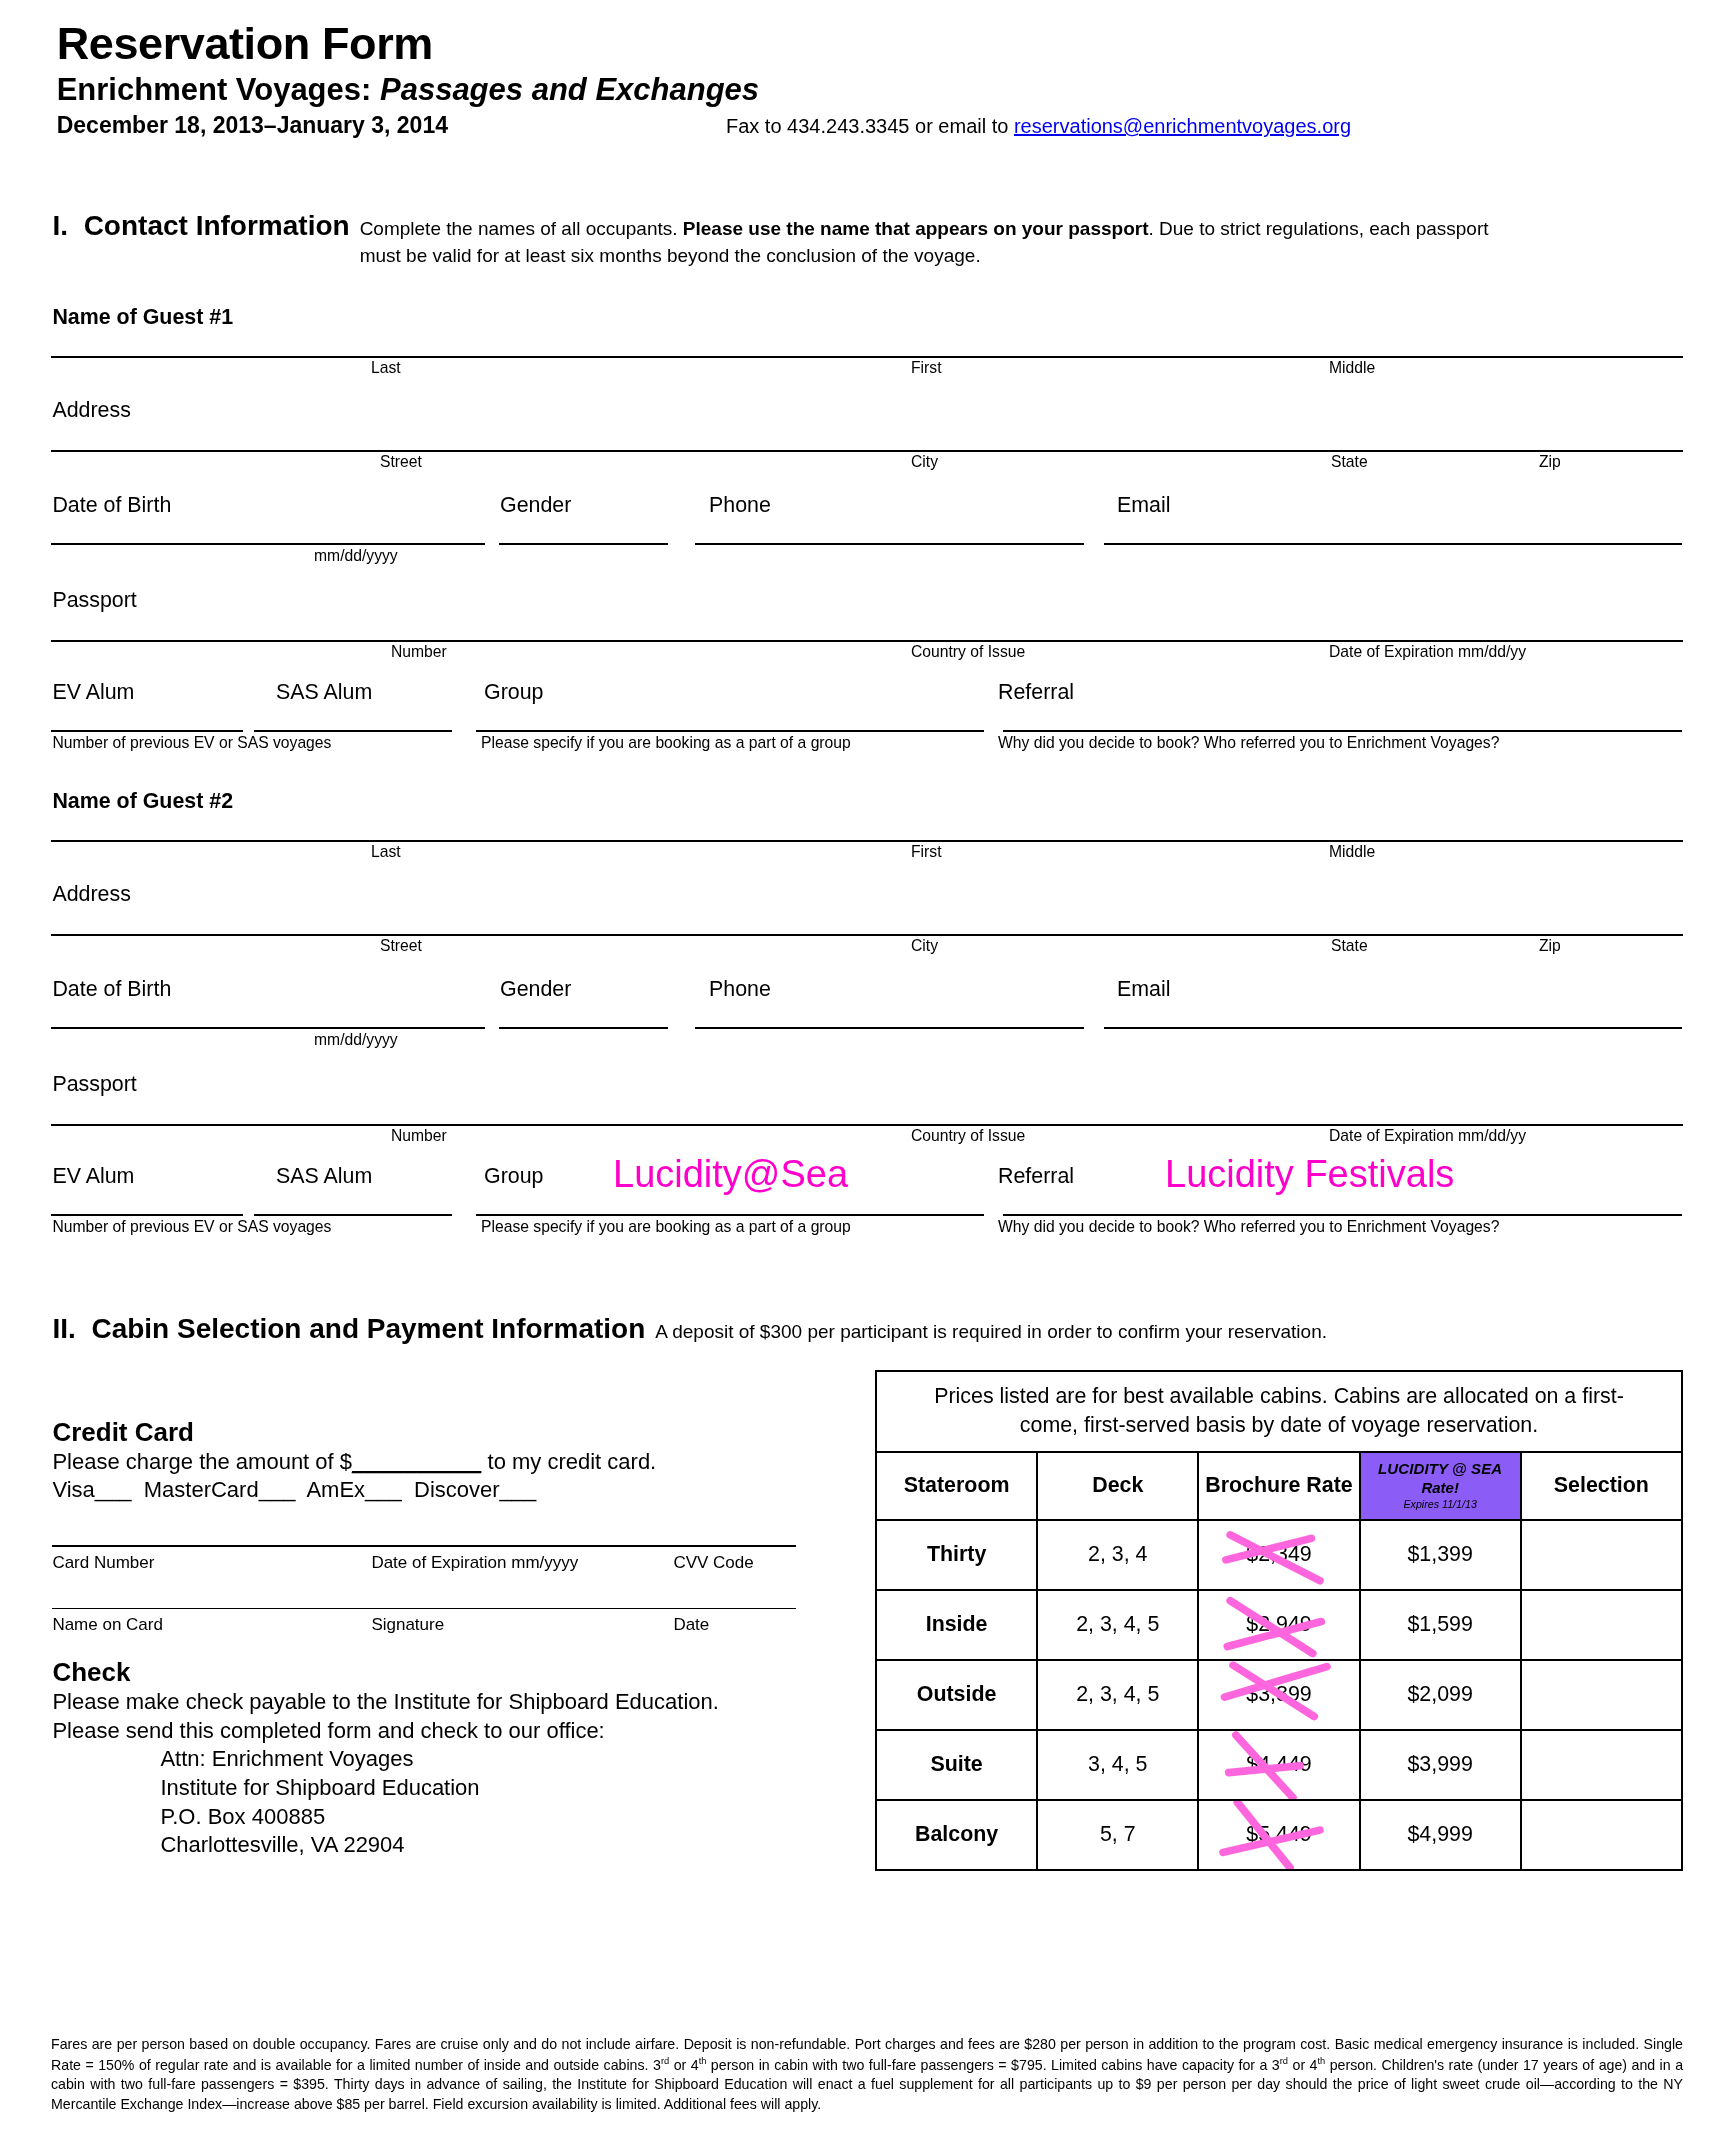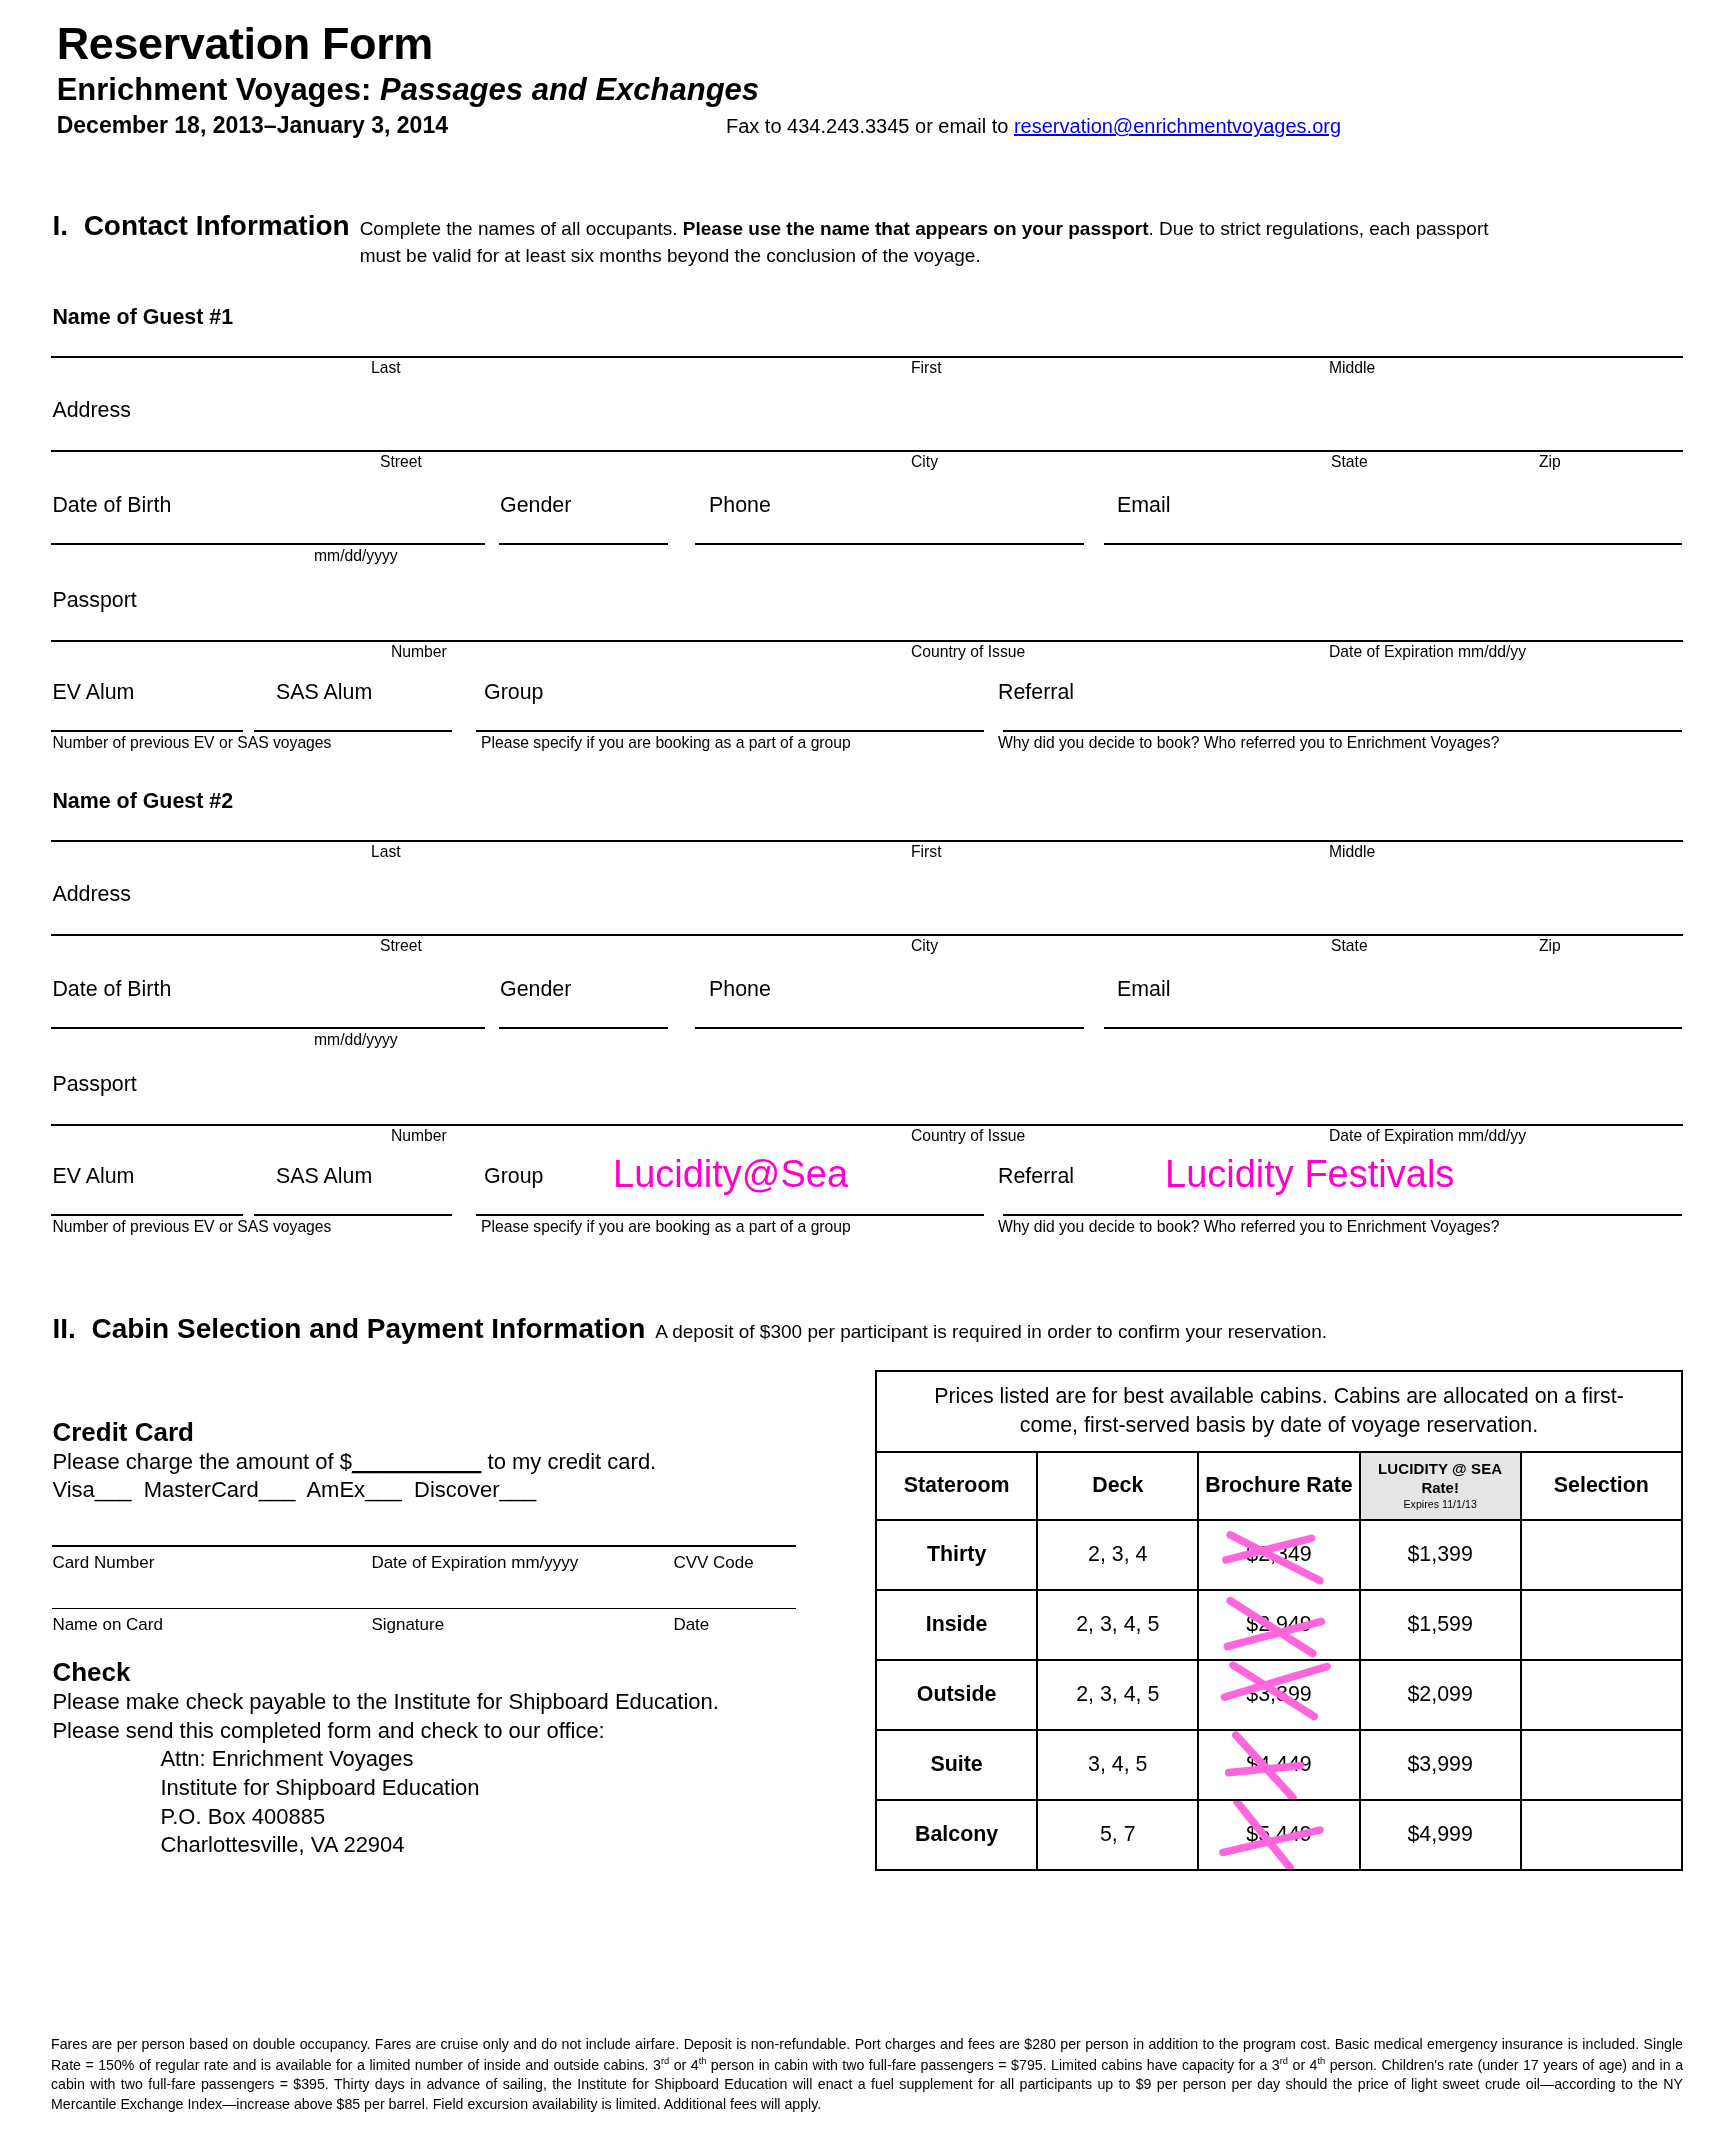--- a/index.html
+++ b/index.html
@@ -201,24 +201,25 @@
     font-weight: normal;
     text-align: center;
   }
   .th {
     font-weight: bold;
     font-size: 22px;
     padding: 10px 2.8px;
     height: 68px;
   }
   .th-lucid {
-    background: #e5e5e5;
+    background: #8b5cf6;
     padding: 5.7px 2.8px;
     line-height: 1.25;
     vertical-align: middle;
+    font-style: italic;
   }
   .th-lucid .l1 { font-size: 15px; font-weight: bold; letter-spacing: 0.1px;}
   .th-lucid .l2 { font-size: 15px; font-weight: bold; }
   .th-lucid .l3 { font-size: 10.7px; font-weight: normal; }
   .rowname { font-weight: bold; font-size: 22px; }
   .deck { font-size: 18px; }
   .rate-cell {
     position: relative;
     height: 70px;
   }
@@ -246,21 +247,21 @@
 </head>
 <body>
 
 <div class="page">
 
   <div>
     <div class="title">Reservation Form</div>
     <div class="subtitle"><span>Enrichment Voyages: </span><span class="ital">Passages and Exchanges</span></div>
     <div class="hdr-row">
       <div class="dates">December 18, 2013–January 3, 2014</div>
-      <div class="faxline"><span>Fax to 434.243.3345 or email to </span><a href="#">reservation@enrichmentvoyages.org</a></div>
+      <div class="faxline"><span>Fax to 434.243.3345 or email to </span><a href="#">reservations@enrichmentvoyages.org</a></div>
     </div>
   </div>
 
   <div class="sect">
     <div class="sect-no">I.</div>
     <div class="sect-title">Contact Information</div>
     <div class="sect-note"><span>Complete the names of all occupants. </span><b>Please use the name that appears on your passport</b><span>. Due to strict regulations, each passport must be valid for at least six months beyond the conclusion of the voyage.</span></div>
   </div>
 
   <div>

